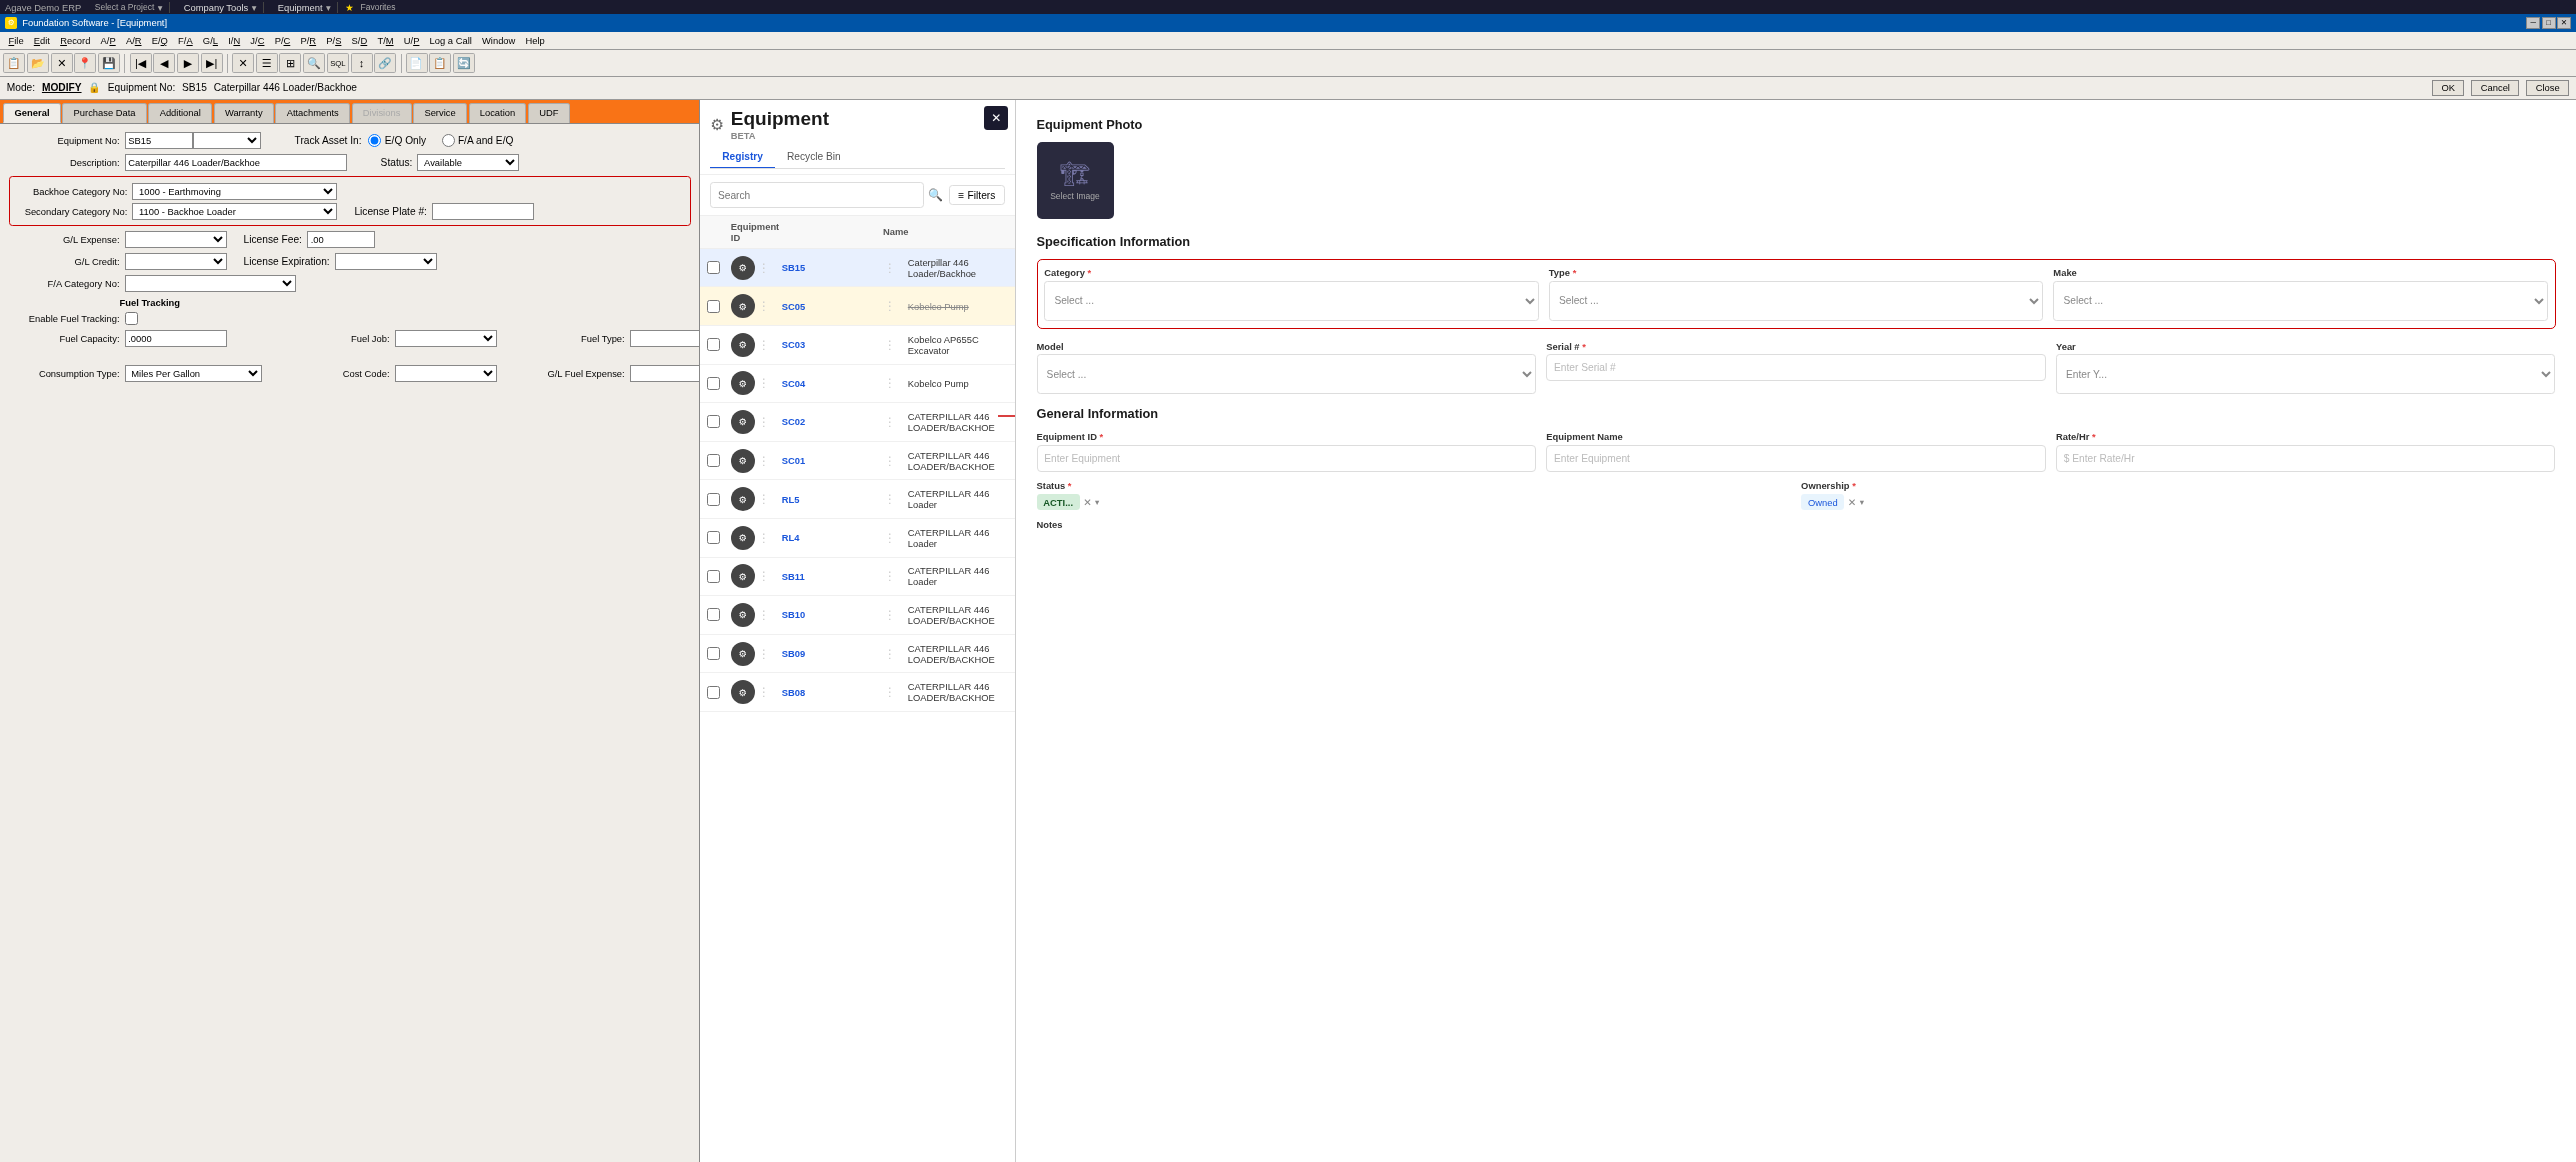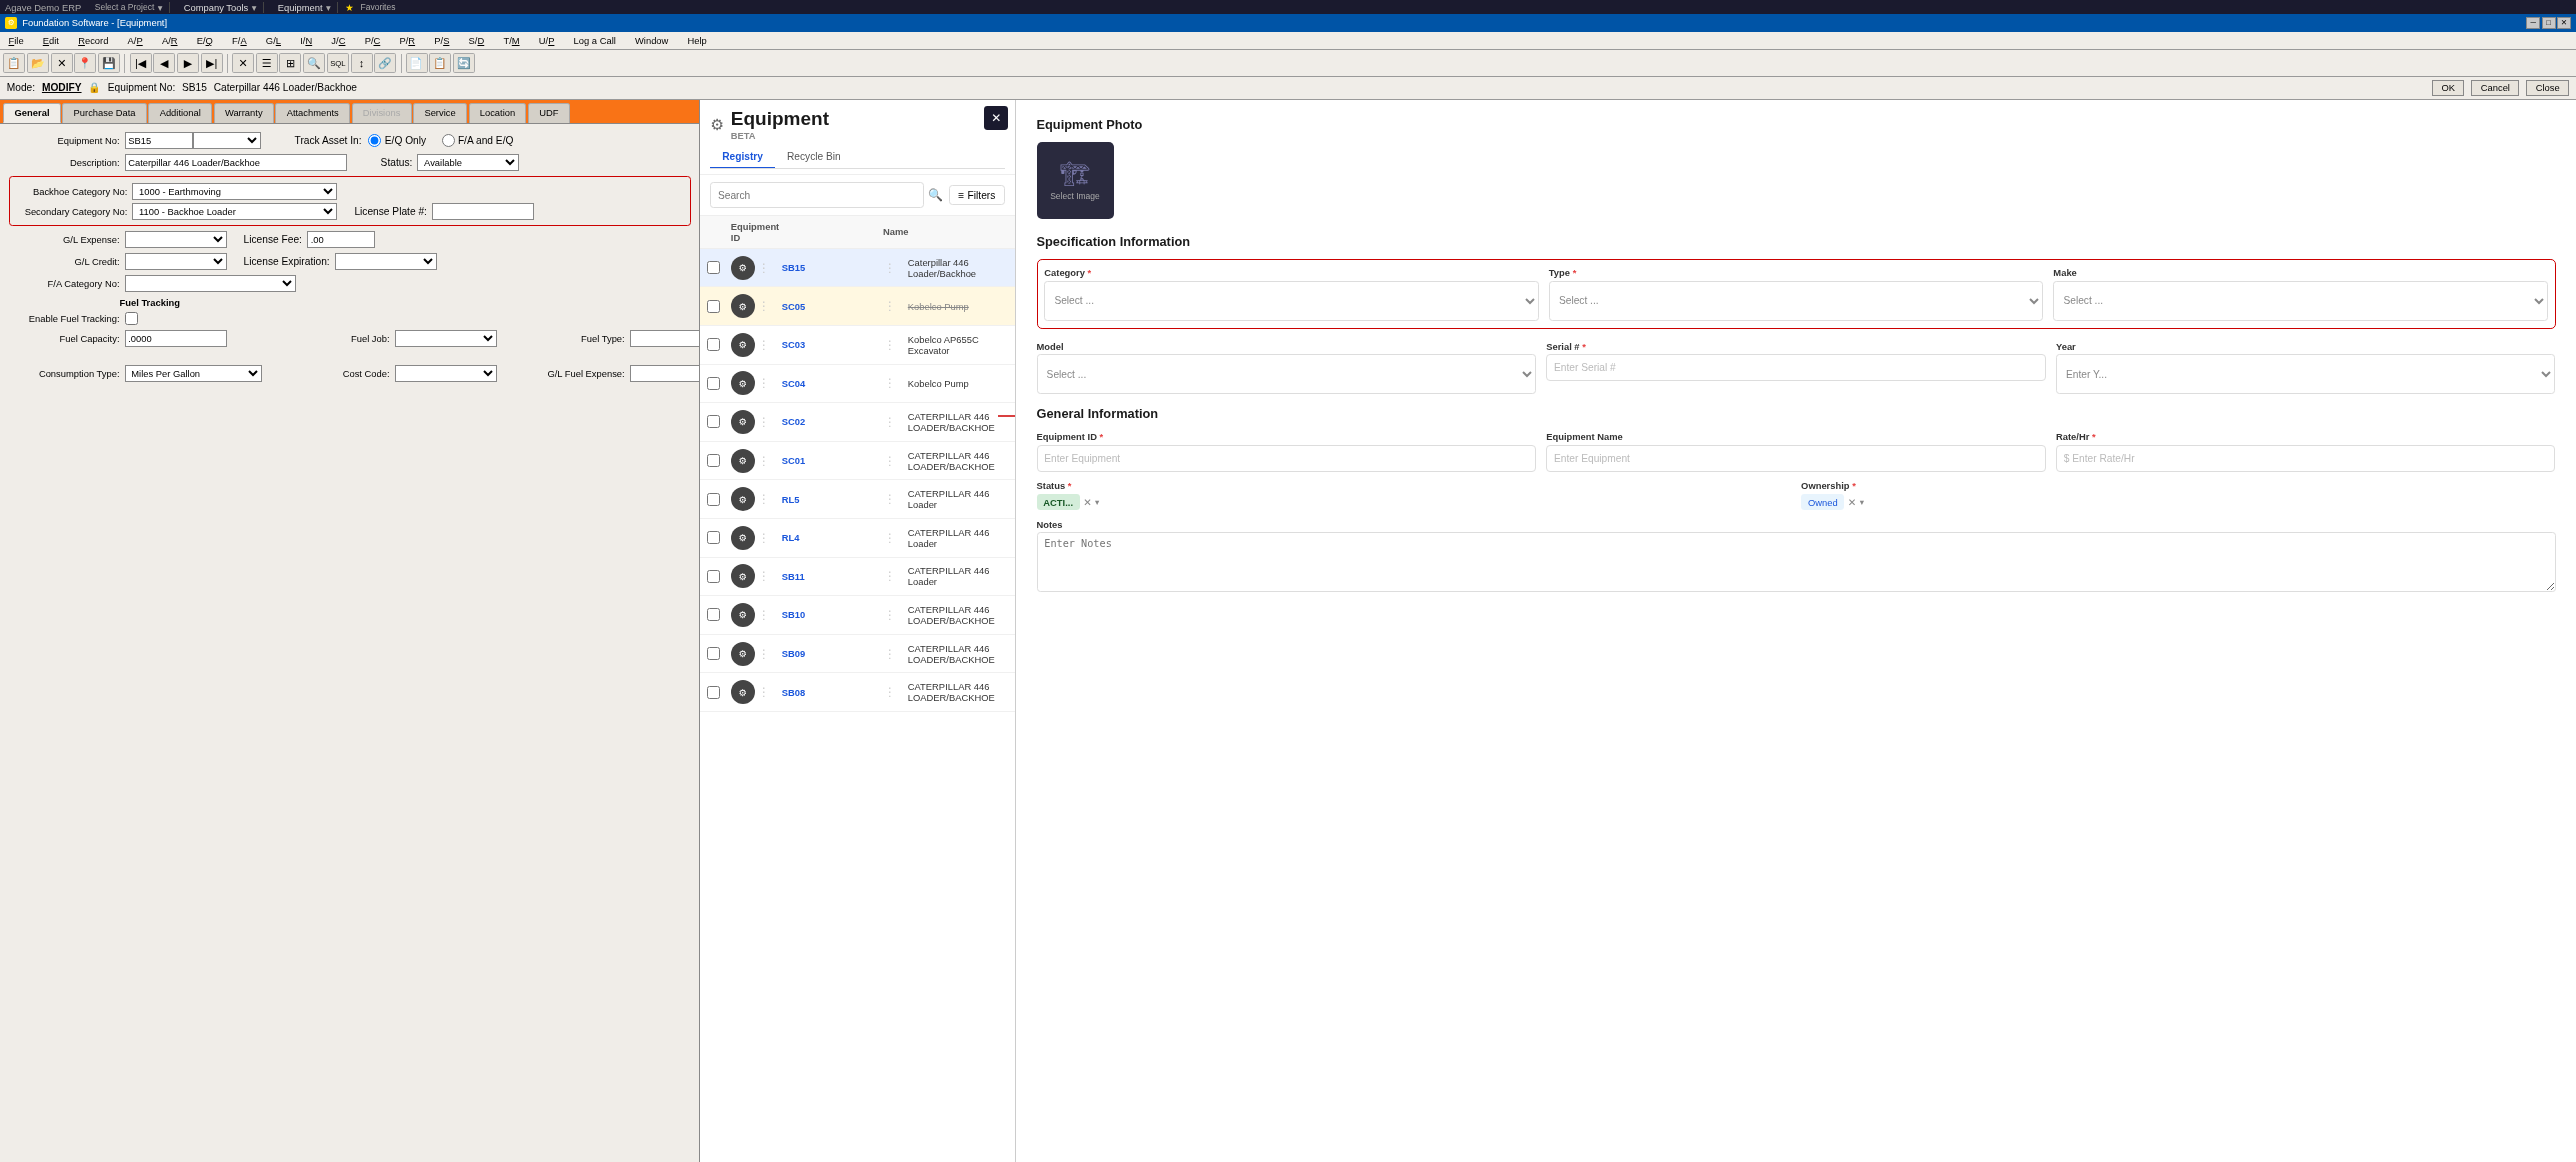--- a/index.html
+++ b/index.html
@@ -4,21 +4,21 @@
   <style>
     * { box-sizing: border-box; margin: 0; padding: 0; }
     body { font-family: 'Segoe UI', Arial, sans-serif; font-size: 10.2px; background: #d4d0c8; display: flex; flex-direction: column; height: 100vh; overflow: hidden; }
 
     
     .top-bar { background: #1a1a2e; color: #fff; display: flex; align-items: center; padding: 1.7px 5.1px; font-size: 9.4px; gap: 6.8px; }
     .top-bar-section { display: flex; align-items: center; gap: 3.4px; padding: 0 6.8px; border-right: 0.9px solid #444; }
     .top-bar-section:last-child { border-right: none; }
 
     
-    .menu-bar { background: #f0ede8; border-bottom: 0.9px solid #999; display: flex; align-items: flex-end; padding: 1.7px 3.4px; gap: 9px; font-size: 9.4px; }
+    .menu-bar { background: #f0ede8; border-bottom: 0.9px solid #999; display: flex; align-items: flex-end; padding: 1.7px 3.4px; gap: 0; font-size: 9.4px; }
     .menu-item { padding: 1.7px 5.1px; cursor: pointer; color: #000; }
     .menu-item u { text-decoration: underline; }
 
     
     .title-bar { background: #0054a6; color: #fff; display: flex; align-items: center; justify-content: space-between; padding: 2.6px 5.1px; font-size: 9.4px; }
     .title-bar-left { display: flex; align-items: center; gap: 5.1px; }
     .title-bar-icon { width: 12px; height: 12px; background: #ffd700; border-radius: 1.7px; display: flex; align-items: center; justify-content: center; font-size: 7.7px; }
     .title-bar-btns { display: flex; gap: 1.7px; }
     .title-btn { width: 13.7px; height: 12px; background: #c8c8c8; border: 0.9px solid #888; cursor: pointer; display: flex; align-items: center; justify-content: center; font-size: 7.7px; color: #000; }
 
@@ -590,18 +590,17 @@
         <div class="status-field">
           <span class="owned-badge">Owned</span>
           <span class="status-x">✕</span>
           <span class="dropdown-arrow">▾</span>
         </div>
       </div>
     </div>
 
     <div>
       <div class="field-label">Notes</div>
-      <textarea class="notes-area" placeholder="Enter Notes" style=""></textarea>
     </div>
   </div>
 
 </div>
 
 
 </body></html>

